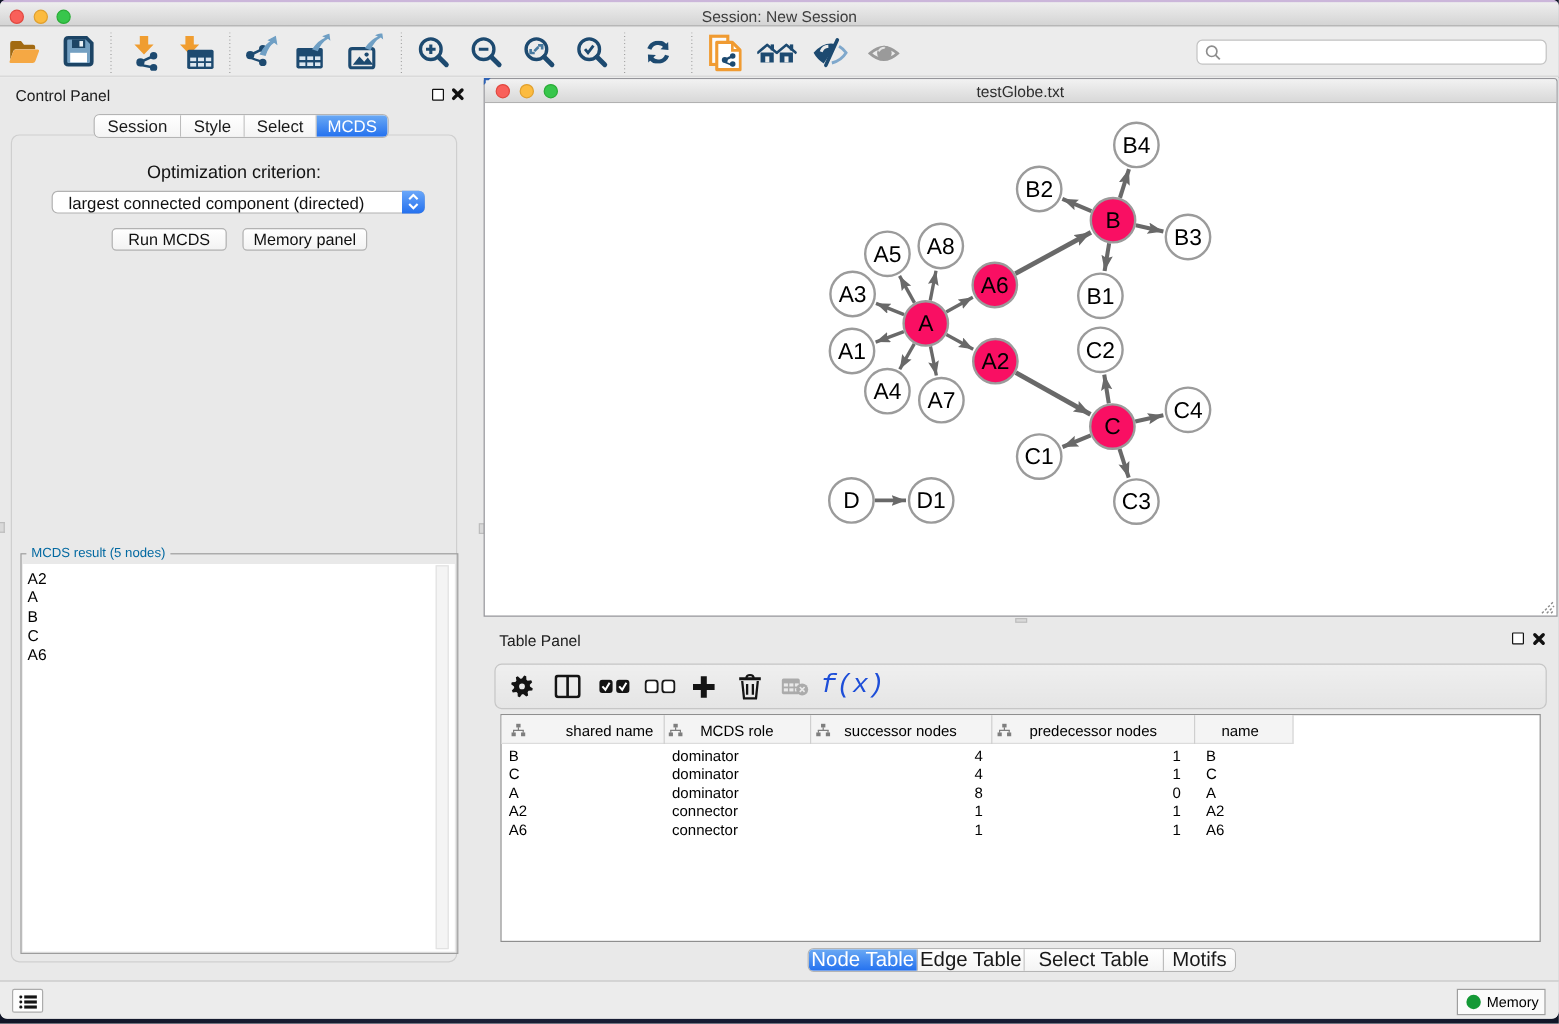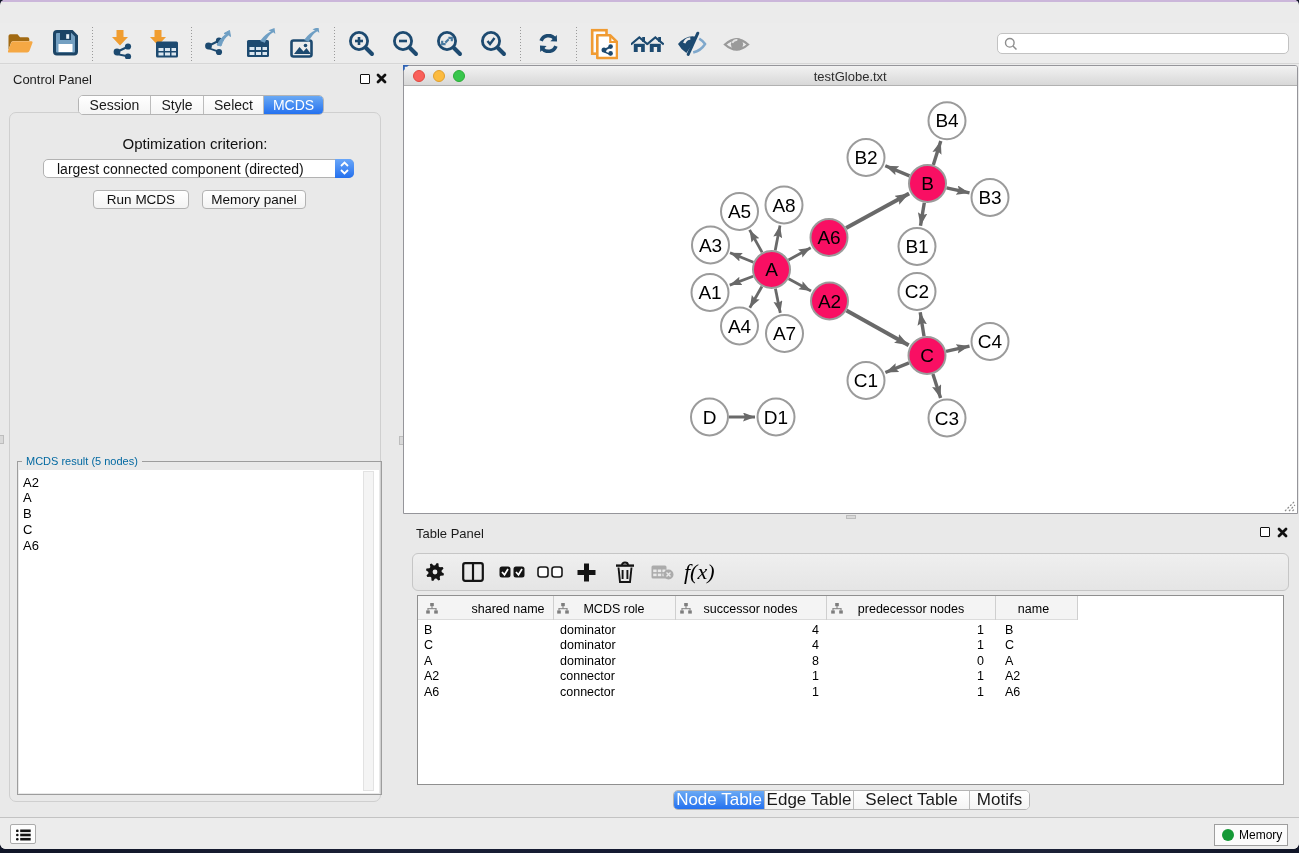--- a/index.html
+++ b/index.html
@@ -17,20 +17,26 @@
 
 .seg{position:absolute;display:flex;height:20px;font-size:14px;border:1px solid #b4b4b4;border-radius:5px;background:#fff;overflow:hidden}
 .seg div{display:flex;align-items:center;justify-content:center;font-size:inherit;color:#1a1a1a;border-right:1px solid #bcbcbc;background:linear-gradient(#ffffff,#f4f4f4)}
 .seg div:last-child{border-right:none}
 .seg div.sel{background:linear-gradient(#6aa9f4,#2471ef);color:#fff}
 .btn{position:absolute;height:19px;border:1px solid #b2b2b2;border-radius:4px;background:linear-gradient(#ffffff,#f3f3f3);font-size:13.5px;color:#111;display:flex;align-items:center;justify-content:center}
 #statusbar{position:absolute;left:0;top:817px;width:1299px;height:32px;background:#ececec;border-top:1px solid #c3c3c3}
 </style></head><body>
 <div id="win">
 <div id="ptop"></div>
+<div id="titlebar">
+ <div class="tl" style="left:8px;background:#f9605a;border:0.5px solid #e1483f"></div>
+ <div class="tl" style="left:27.5px;background:#fcbb3f;border:0.5px solid #e0a02e"></div>
+ <div class="tl" style="left:46.5px;background:#38c64c;border:0.5px solid #2aad37"></div>
+ <div id="titletext">Session: New Session</div>
+</div>
 <div id="toolbar">
 <svg class="abs" style="left:7px;top:7px" width="29" height="28" viewBox="0 0 29 28">
  <path d="M1.5 20 v-14 q0-1.8 1.8-1.8 h7.2 l2.5 3 h7.5 q1.8 0 1.8 1.8 v2 h-16 q-1.6 0-2.2 1.6 z" fill="#a26a12"></path>
  <path d="M1.8 22.5 q-1.3 0-0.8-1.5 l3.2-8.3 q0.5-1.4 2-1.4 h18.3 q1.5 0 1 1.5 l-3 8 q-0.6 1.7-2.3 1.7 z" fill="#f5a844"></path>
 </svg>
 <svg class="abs" style="left:52px;top:6px" width="27" height="28" viewBox="0 0 27 28">
  <path d="M2.5 5 q0-2.5 2.5-2.5 h15 l4.5 4.5 v15.5 q0 2.5-2.5 2.5 h-17 q-2.5 0-2.5-2.5 z" fill="#74a0c2" stroke="#1c4465" stroke-width="3"></path>
  <path d="M8 4 h11 v7 h-11 z" fill="#1c4465"></path>
         <rect x="14.2" y="5.2" width="3" height="4.6" fill="#eaf1f6"></rect>
  <rect x="6.5" y="15" width="14" height="8" fill="#ffffff"></rect>
@@ -345,21 +351,21 @@
             <rect x="6.8" y="4.5" width="3.4" height="2.6"></rect>
             <rect x="11.4" y="4.5" width="3.2" height="2.6"></rect>
             <rect x="2.2" y="8.6" width="3.4" height="2.6"></rect>
             <rect x="6.8" y="8.6" width="3.4" height="2.6"></rect>
             <rect x="11.4" y="8.6" width="3.2" height="2.6"></rect>
           </g>
           <circle cx="17.5" cy="9.5" r="5"></circle>
           <path d="M15.5 7.5 l4 4 M19.5 7.5 l-4 4" stroke="#e9e9e9" stroke-width="1.4"></path>
         </g>
       </svg>
- <div class="abs" style="left:684px;top:494px;font-family:Liberation Serif, serif;font-style:italic;font-size:22px;color:#000000">f(x)</div>
+ <div class="abs" style="left:684px;top:494px;font-family:Liberation Mono, monospace;font-style:italic;font-size:22px;color:#1d4ed8">f(x)</div>
 
  <div class="abs" style="left:417px;top:530px;width:866.5px;height:190px;background:#fff;border:1px solid #8f8f8f;font-size:12.5px;color:#000">
    <div class="abs" style="left:0;top:0;width:659px;height:24px;background:#f4f4f4;border-bottom:1px solid #dcdcdc"></div>
    <div class="abs" style="left:135px;top:0;width:1px;height:24px;background:#cfcfcf"></div>
    <div class="abs" style="left:257px;top:0;width:1px;height:24px;background:#cfcfcf"></div>
    <div class="abs" style="left:408px;top:0;width:1px;height:24px;background:#cfcfcf"></div>
    <div class="abs" style="left:577px;top:0;width:1px;height:24px;background:#cfcfcf"></div>
    <div class="abs" style="left:659px;top:0;width:1px;height:24px;background:#cfcfcf"></div>
    <svg class="abs" style="left:8px;top:7px" width="12" height="11" viewBox="0 0 12 11">
           <g fill="#7e7e7e">

